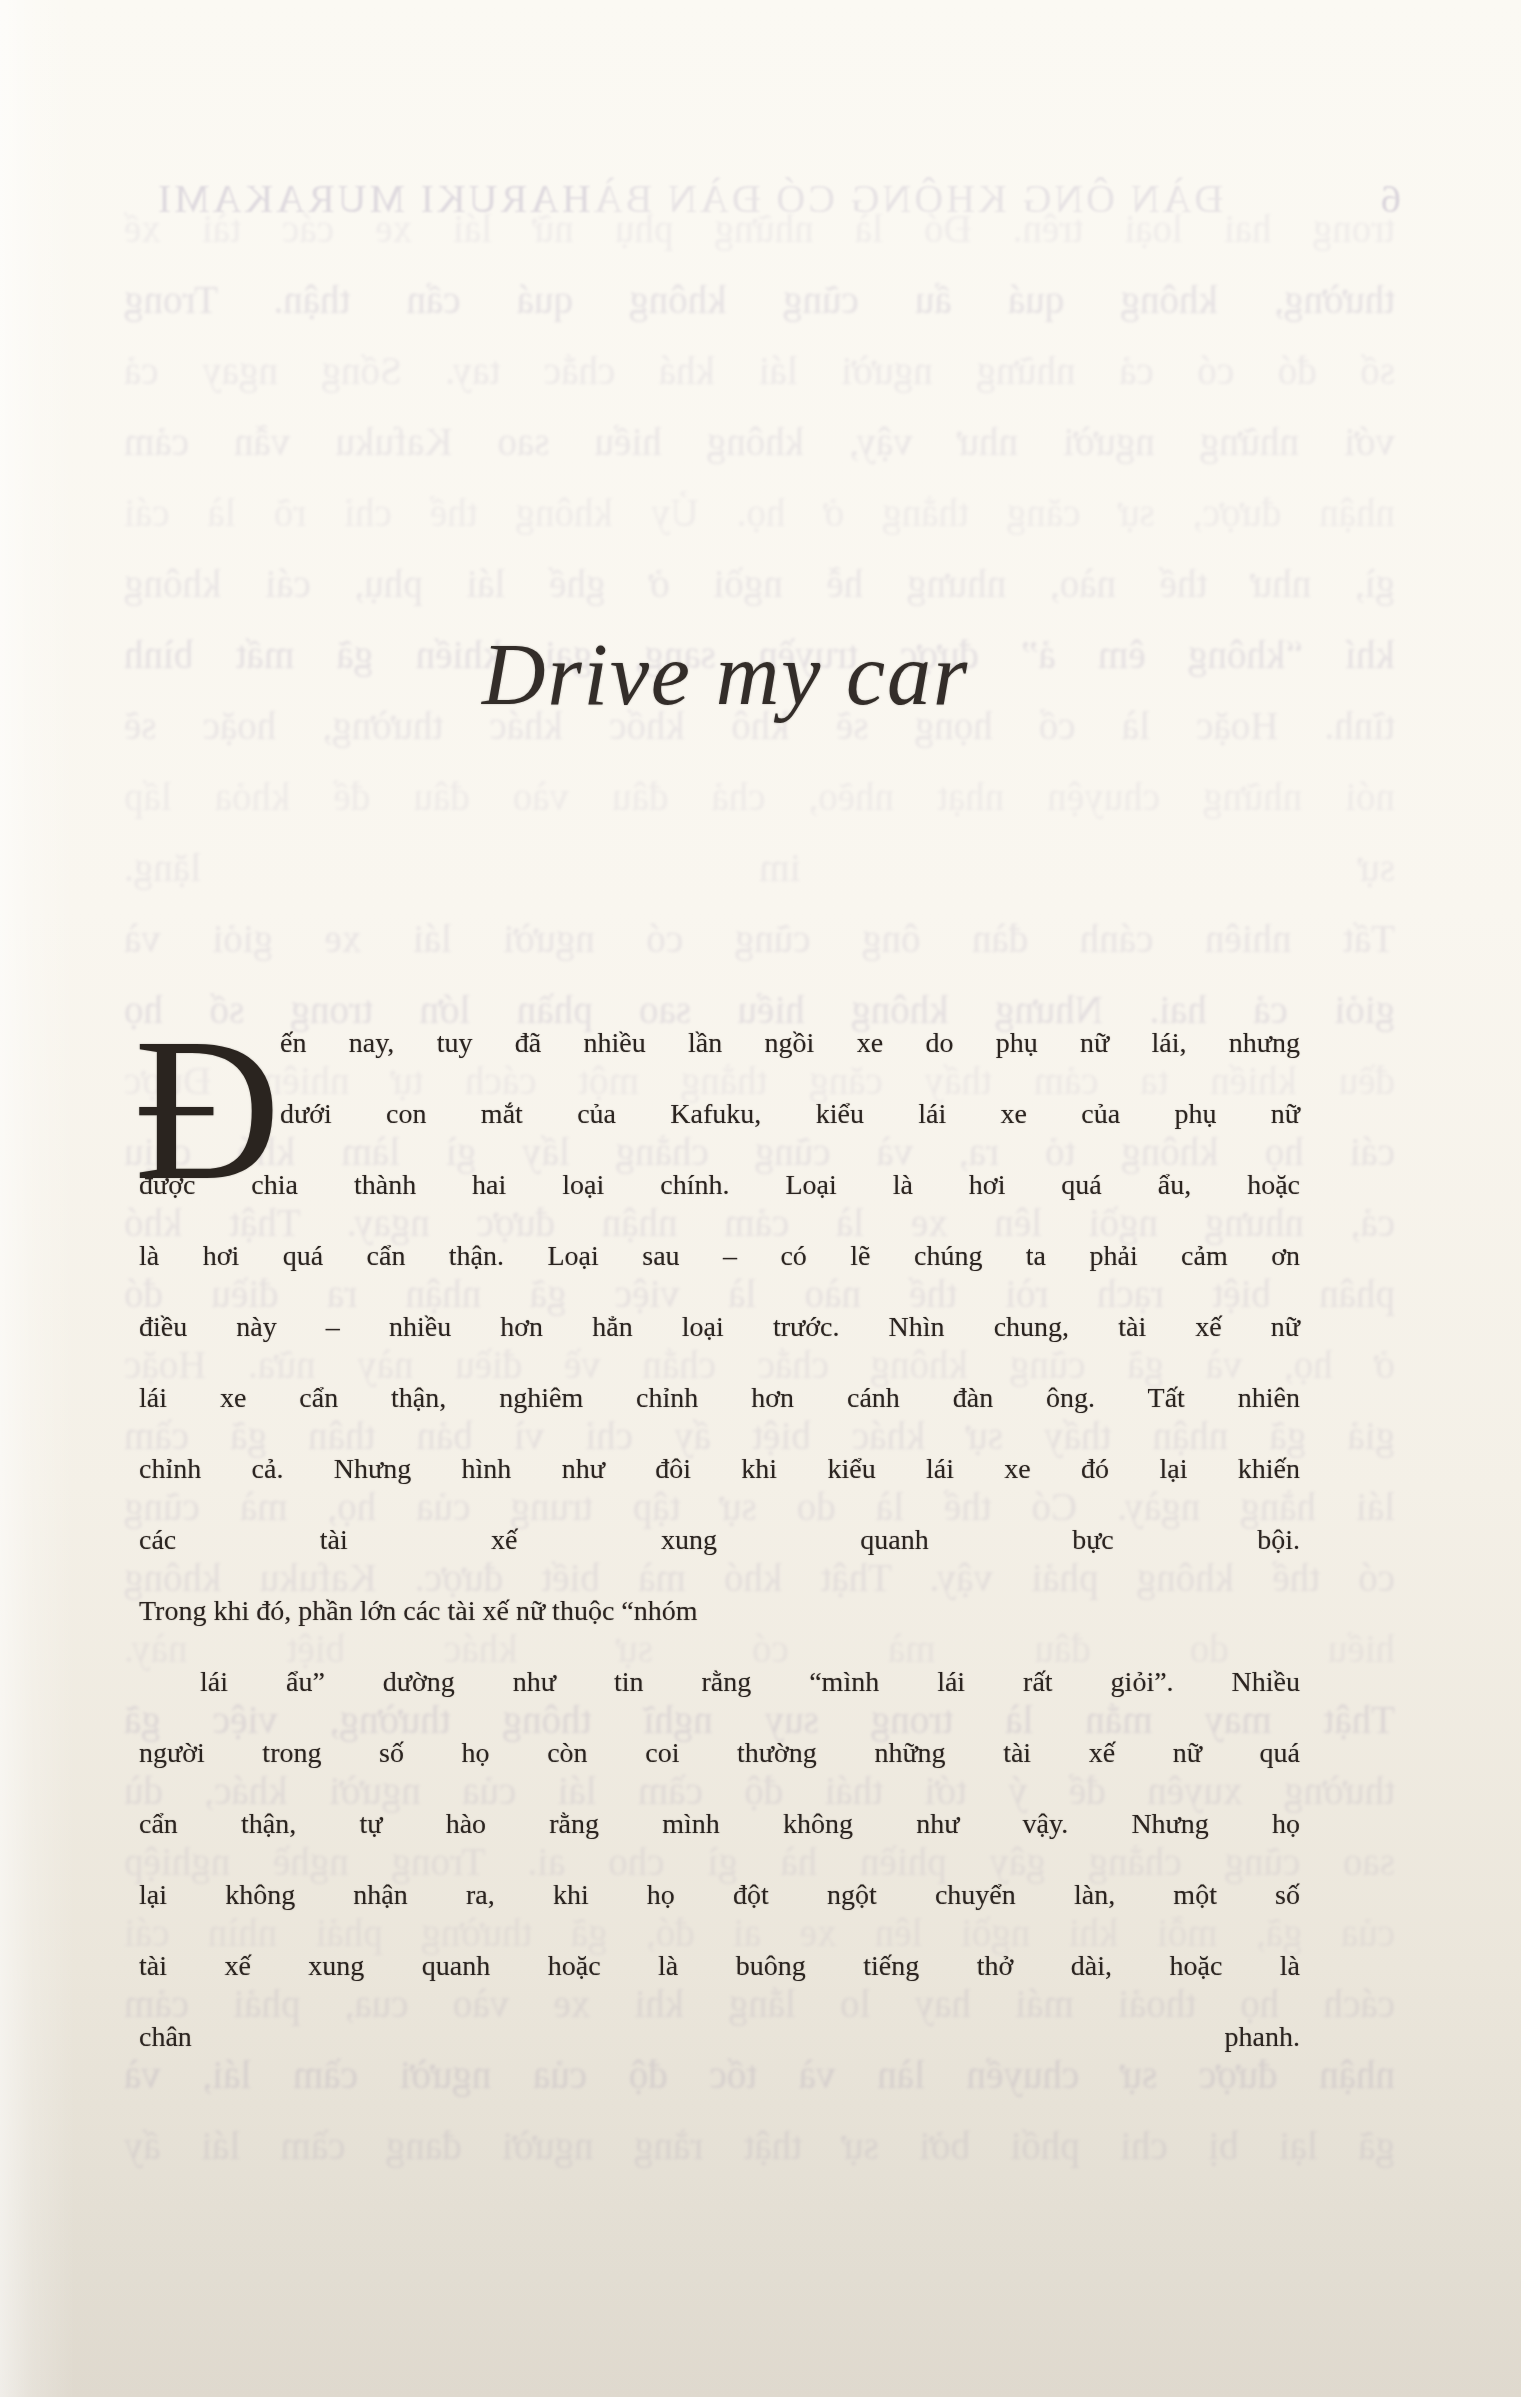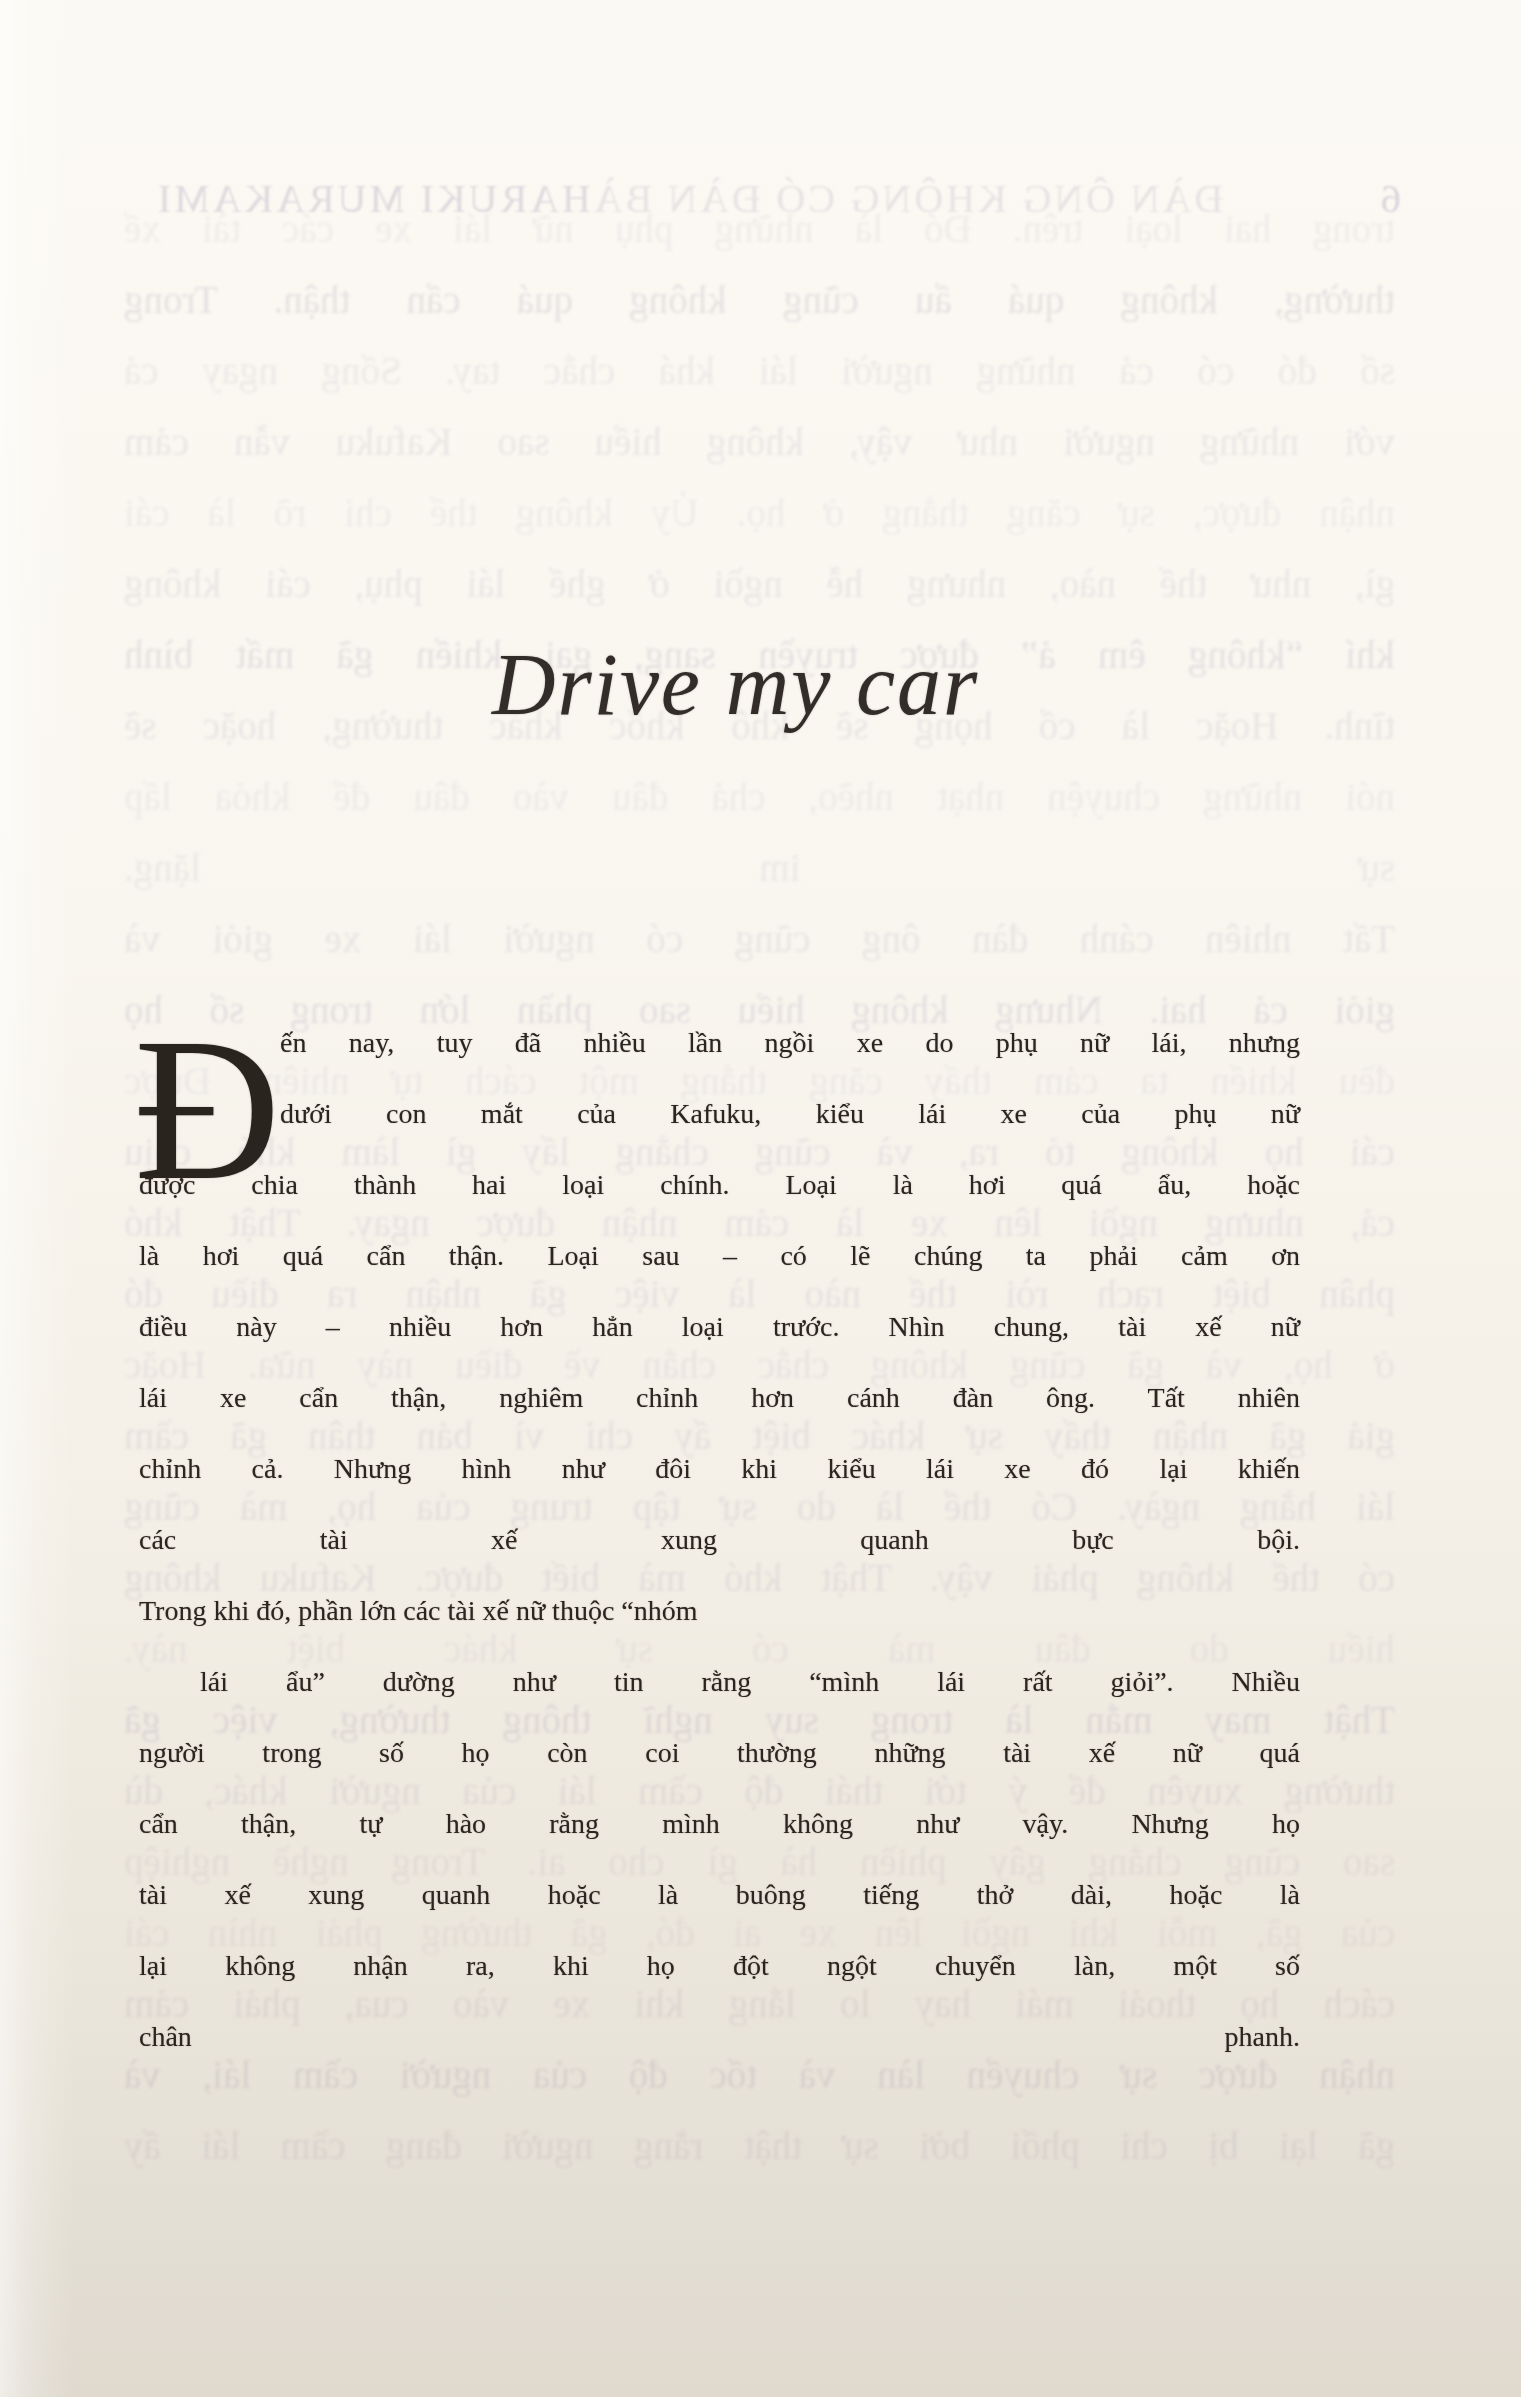--- a/index.html
+++ b/index.html
@@ -36,21 +36,21 @@
     filter: blur(1.1px);
     letter-spacing: 2.9px;
     white-space: nowrap;
   }
   .gh-left   { left: 155px; }
   .gh-center { left: 591px; opacity: .15; }
   .gh-pagenum{ left: 1378px; opacity: .26; }
 
   
   .title {
-    position: absolute; left: 139px; top: 618px; width: 1161px; margin: 16px;
+    position: absolute; left: 139px; top: 618px; width: 1161px; margin: 6px;
     text-align: center;
     font-style: italic; font-weight: 400;
     font-size: 88px; letter-spacing: 1.9px;
     color: #332d29;
     text-shadow: 0 0 1.9px rgba(51,45,41,.35);
   }
   .dropcap {
     position: absolute; left: 134px; top: 1008px;
     font-size: 203px; line-height: 1;
     color: #2a241f;
@@ -119,19 +119,19 @@
       <div class="line">được chia thành hai loại chính. Loại là hơi quá ẩu, hoặc</div>
       <div class="line">là hơi quá cẩn thận. Loại sau – có lẽ chúng ta phải cảm ơn</div>
       <div class="line">điều này – nhiều hơn hẳn loại trước. Nhìn chung, tài xế nữ</div>
       <div class="line">lái xe cẩn thận, nghiêm chỉnh hơn cánh đàn ông. Tất nhiên</div>
       <div class="line">chỉnh cả. Nhưng hình như đôi khi kiểu lái xe đó lại khiến</div>
       <div class="line">các tài xế xung quanh bực bội.</div>
       <div class="line">Trong khi đó, phần lớn các tài xế nữ thuộc “nhóm</div>
       <div class="line">lái ẩu” dường như tin rằng “mình lái rất giỏi”. Nhiều</div>
       <div class="line">người trong số họ còn coi thường những tài xế nữ quá</div>
       <div class="line">cẩn thận, tự hào rằng mình không như vậy. Nhưng họ</div>
+      <div class="line">lại không nhận ra, khi họ đột ngột chuyển làn, một số</div>
       <div class="line">tài xế xung quanh hoặc là buông tiếng thở dài, hoặc là</div>
-      <div class="line">lại không nhận ra, khi họ đột ngột chuyển làn, một số</div>
       <div class="line">chân phanh.</div>
     </div>
 
 </div>
 
 
 </body></html>

